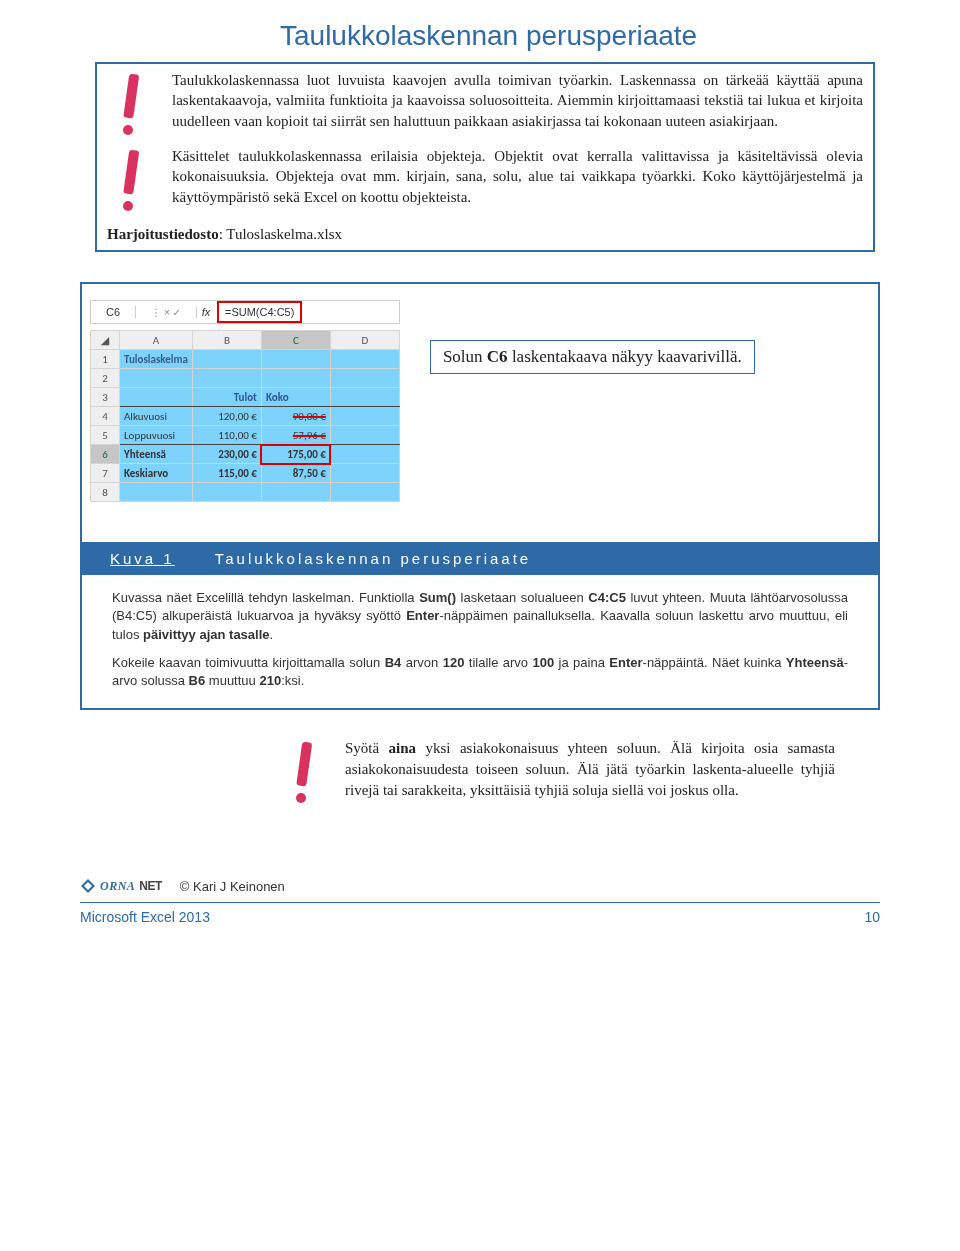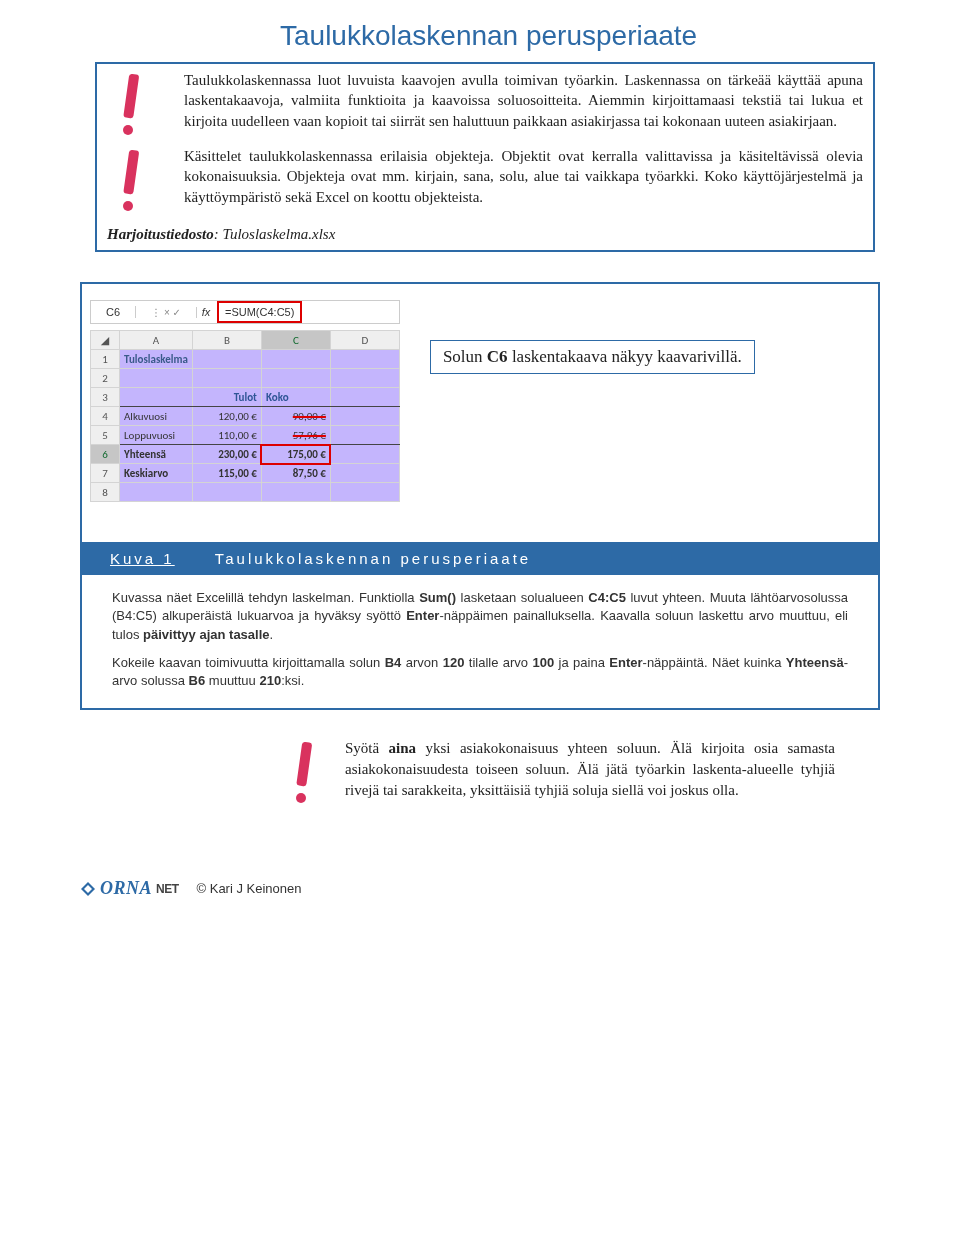--- a/index.html
+++ b/index.html
@@ -28,37 +28,36 @@
     padding: 6px 10px 6px 10px;
     border: 2px solid #2D6AA6;
     font-family: Georgia, serif;
     font-size: 15px;
     line-height: 1.35;
     text-align: justify;
   }
   .intro-block .para-row {
     display: flex;
     align-items: flex-start;
-    gap: 32px;
+    gap: 20px;
     margin-bottom: 6px;
   }
   .intro-block .para-row:last-child { margin-bottom: 0; }
   .exclam {
     flex: 0 0 45px;
     display: flex;
     align-items: center;
     justify-content: center;
   }
   .exclam svg { display: block; }
   .para-text { flex: 1; }
   .harjoitus {
     margin-top: 8px;
     font-family: Georgia, serif;
     font-size: 15px;
-    font-style: italic;
   }
   .harjoitus .lbl { font-weight: bold; }
 
   
   .figure-wrap {
     margin: 30px 40px 0 40px;
     border-left: 2px solid #2D6AA6;
     border-right: 2px solid #2D6AA6;
     border-top: 2px solid #2D6AA6;
     padding: 16px 16px 0 8px;
@@ -111,21 +110,21 @@
   
   table.sheet {
     border-collapse: collapse;
   }
   table.sheet th, table.sheet td {
     border: 1px solid #d4d4d4;
     height: 16px;
     font-family: Calibri, Arial, sans-serif;
     font-size: 11px;
     padding: 1px 4px;
-    background: #c4b5fd;
+    background: #7dd3fc;
   }
   table.sheet th {
     background: #efefef;
     color: #555;
     font-weight: normal;
   }
   table.sheet th.rowh { width: 20px; text-align: center; }
   table.sheet th.colh { width: 60px; text-align: center; }
   table.sheet td { text-align: left; }
   table.sheet td.num { text-align: right; }
@@ -212,21 +211,21 @@
     color: #333;
   }
   .logo {
     display: flex;
     align-items: center;
     gap: 4px;
     color: #2D6AA6;
     font-weight: 600;
     letter-spacing: 0.5px;
   }
-  .logo .orna { color: #2D6AA6; font-family: Georgia, serif; font-style: italic; font-weight: bold; font-size: 18px; }
+  .logo .orna { color: #2D6AA6; font-family: Georgia, serif; font-style: italic; font-weight: bold; font-size: 12px; }
   .logo .net { color: #444; font-family: Arial, sans-serif; font-weight: 900; font-size: 12px; letter-spacing: -0.5px; }
   .footer-bar {
     margin: 0 40px;
     border-top: 1px solid #2D6AA6;
     padding-top: 6px;
     display: flex;
     justify-content: space-between;
     font-family: 'Segoe UI', Arial, sans-serif;
     font-size: 14px;
     color: #2D6AA6;
@@ -381,14 +380,18 @@
     <span class="logo">
       <svg width="16" height="16" viewBox="0 0 16 16">
         <polygon points="8,1 15,8 8,15 1,8" fill="#2D6AA6"></polygon>
         <polygon points="8,4 12,8 8,12 4,8" fill="#fff"></polygon>
       </svg>
       <span class="orna">ORNA</span>
         <span class="net">NET</span>
     </span>
     <span>© Kari J Keinonen</span>
   </div>
+  <div class="footer-bar">
+    <span>Microsoft Excel 2013</span>
+    <span>10</span>
+  </div>
 
 </div>
 
 </body></html>

